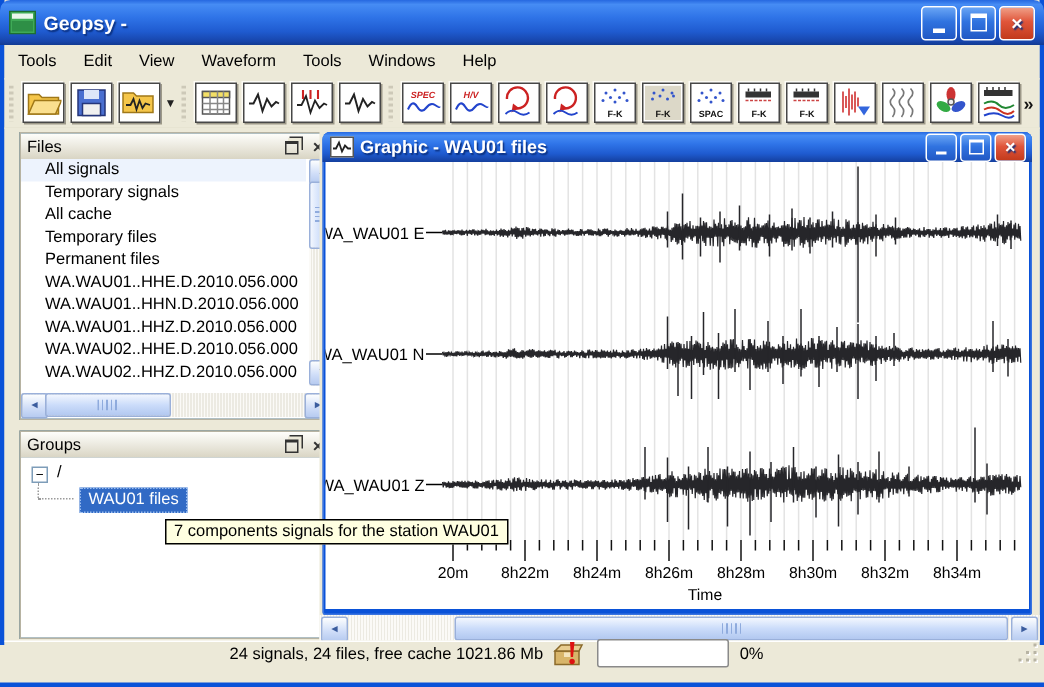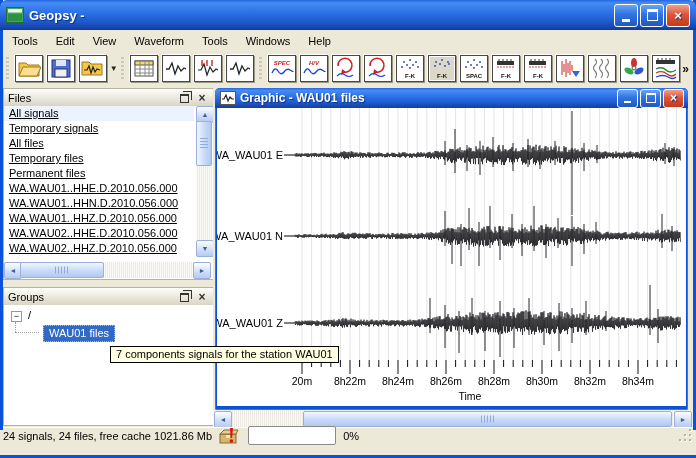--- a/index.html
+++ b/index.html
@@ -37,35 +37,35 @@
     background-size:2px 100%;background-repeat:repeat-x;}
   .tb-btn{width:26px;height:25px;margin:0 2px;background:#fff;border:1px solid #474747;
     box-shadow:1px 1px 0 #9c9888,-1px -1px 0 #fdfcf6;position:relative;flex:none;}
   .tb-btn svg{position:absolute;left:1px;top:1px;}
   .tb-drop{width:9px;height:25px;display:flex;align-items:center;justify-content:center;
     font-size:8px;color:#222;flex:none;}
   .tb-overflow{margin-left:auto;margin-right:4px;font-weight:bold;font-size:12px;color:#111;}
   
   .content{position:absolute;left:3px;top:85px;width:690px;height:342px;background:#ECE9D8;}
   
-  .dock{position:absolute;left:0;width:209px;border:1px solid #b7b3a2;background:#0c4a6e;}
+  .dock{position:absolute;left:10px;width:209px;border:1px solid #b7b3a2;background:#0c4a6e;}
   #files-panel{top:3px;height:190px;}
   #groups-panel{top:202px;height:137px;}
   .dock-title{height:17px;background:linear-gradient(180deg,#fefefb,#d9d5c4);
     display:flex;align-items:center;padding:0 4px;border-bottom:1px solid #c6c2b0;}
   .dock-title .t{flex:1;color:#000;}
   .dock-btn{width:14px;height:13px;display:flex;align-items:center;justify-content:center;
     color:#333;margin-left:3px;font-size:10px;}
   .float-glyph{width:7px;height:6px;border:1px solid #333;border-top:2px solid #333;
     box-shadow:2px -2px 0 -0px #ECE9D8,3px -3px 0 #333;margin-top:2px;margin-right:2px;}
   .x-glyph{font-size:12px;font-weight:bold;line-height:1;}
   
   .files-body{position:absolute;left:0;top:17px;right:0;bottom:0;background:#fff;}
   .file-list{position:absolute;left:0;top:0;width:190px;height:151px;overflow:hidden;}
-  .file-row{height:15px;line-height:15px;padding-left:5px;white-space:nowrap;color:#000;text-decoration:underline;}
+  .file-row{height:15px;line-height:15px;padding-left:16px;white-space:nowrap;color:#000;}
   .file-row.sel{background:#edf3fd;}
   
   .sb{position:absolute;background:#f2f1ec;
     background-image:repeating-linear-gradient(90deg,#fbfaf7 0 1px,#eceae2 1px 2px);}
   .sb.h{background-image:repeating-linear-gradient(90deg,#fbfaf7 0 1px,#eceae2 1px 2px);}
   .sb-arrow{position:absolute;width:16px;height:15px;border-radius:2px;border:1px solid #9ab0da;
     background:linear-gradient(180deg,#fdfefe,#cfddf8 60%,#b7cbf0);display:flex;align-items:center;
     justify-content:center;color:#3c5d9e;font-size:7px;line-height:1;}
   .sb-thumb{position:absolute;border-radius:2px;border:1px solid #9ab0da;
     background:linear-gradient(180deg,#f3f7fe,#cbdcfa 50%,#b2c8f0);}
@@ -104,21 +104,21 @@
   .child-cap.close{background:linear-gradient(180deg,#f0a088 0%,#e0553a 45%,#c23a1c 100%);}
   .child-cap .glyph-min{margin-top:8px;width:7px;height:2px;}
   .child-cap .glyph-max{width:8px;height:7px;border-width:1px;border-top-width:2px;}
   .child-cap .glyph-x{font-size:12px;}
   .child-client{position:absolute;left:2px;top:20px;width:469px;height:298px;background:#fff;}
   
   #mdi-hscroll{left:0;top:325px;width:480px;height:17px;}
   
   
   .statusbar{position:absolute;left:3px;top:427px;width:690px;height:16px;background:#ECE9D8;
-    border-top:1px solid #fff;display:flex;align-items:center;justify-content:flex-start;
+    border-top:1px solid #fff;display:flex;align-items:center;justify-content:center;
     padding-right:34px;box-sizing:border-box;color:#000;}
   .status-text{margin-right:6px;}
   .cache-icon{width:22px;height:20px;margin-right:8px;position:relative;}
   .progress{width:86px;height:17px;background:#fff;border:1px solid #8a8a8a;border-radius:2px;margin-right:7px;}
   .resize-grip{position:absolute;right:2px;bottom:2px;width:13px;height:13px;}
   .resize-grip i{position:absolute;width:2px;height:2px;background:#b8b4a4;box-shadow:1px 1px 0 #fff;}
 </style>
 </head>
 <body>
 
@@ -330,21 +330,21 @@
           <span class="float-glyph"></span>
         </span>
       <span class="dock-btn">
           <span class="x-glyph">×</span>
         </span>
     </div>
     <div class="files-body">
       <div class="file-list" id="file-list">
           <div class="file-row sel">All signals</div>
           <div class="file-row">Temporary signals</div>
-          <div class="file-row">All files</div>
+          <div class="file-row">All cache</div>
           <div class="file-row">Temporary files</div>
           <div class="file-row">Permanent files</div>
           <div class="file-row">WA.WAU01..HHE.D.2010.056.000</div>
           <div class="file-row">WA.WAU01..HHN.D.2010.056.000</div>
           <div class="file-row">WA.WAU01..HHZ.D.2010.056.000</div>
           <div class="file-row">WA.WAU02..HHE.D.2010.056.000</div>
           <div class="file-row">WA.WAU02..HHZ.D.2010.056.000</div>
         </div>
 
       <div class="sb" style="right:1px;top:0;width:16px;height:151px;">

